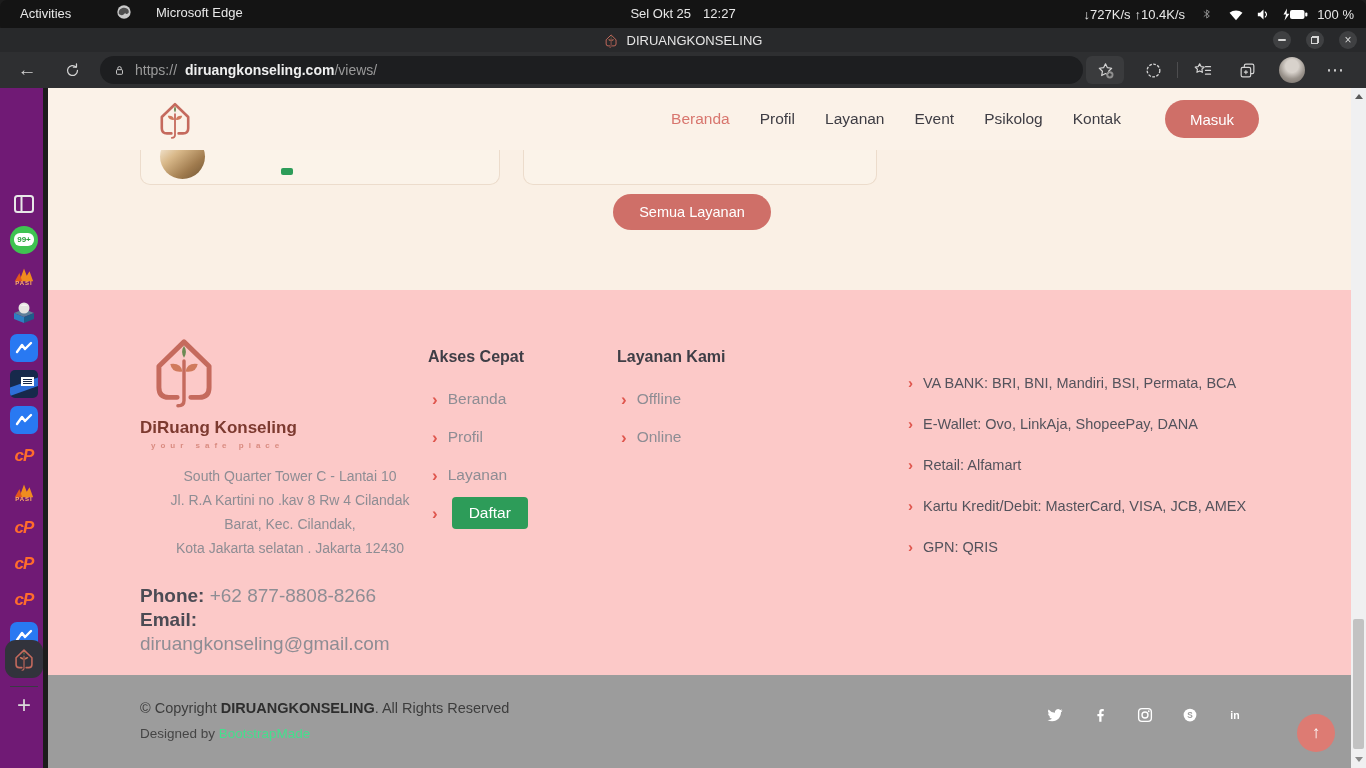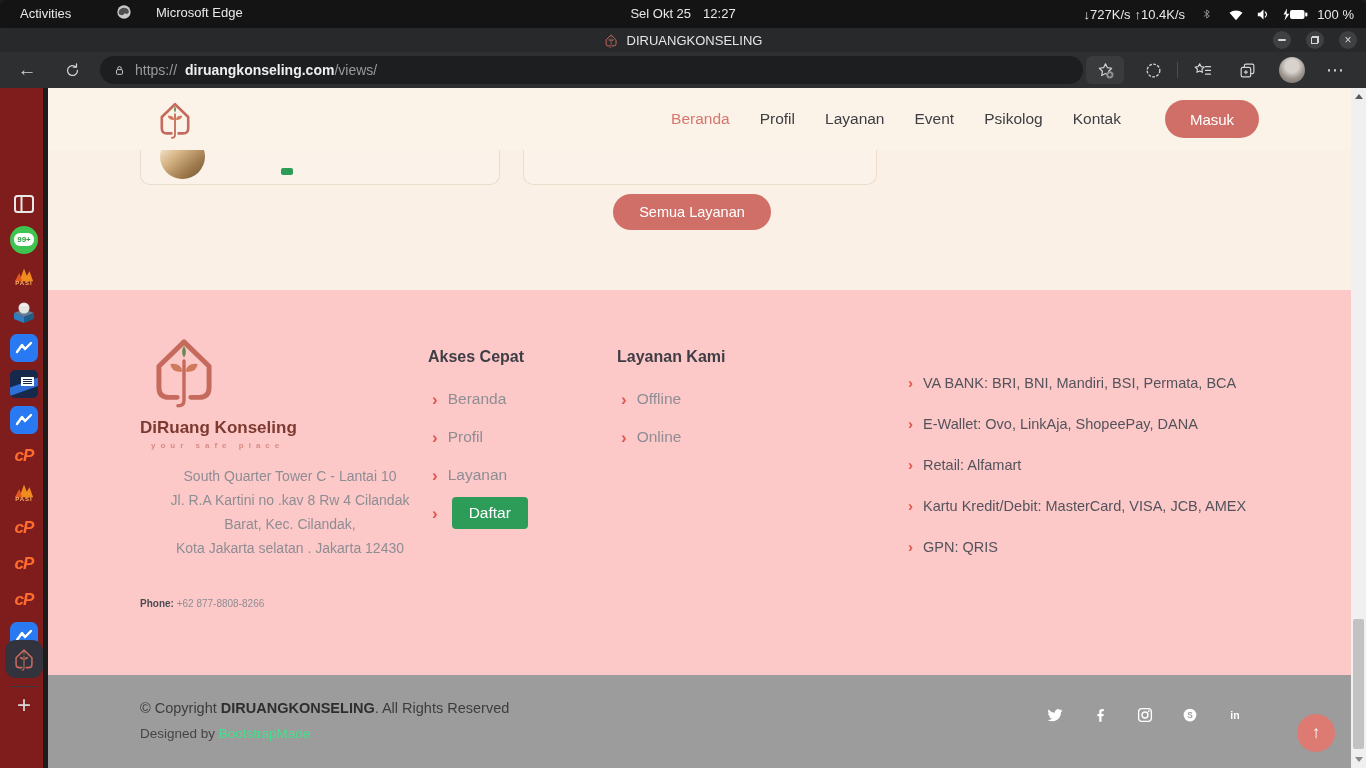--- a/index.html
+++ b/index.html
@@ -29,21 +29,21 @@
   .toolbar { position:absolute; top:52px; left:0; width:1366px; height:36px; background:#2e2f31; }
   .tb-ico { position:absolute; top:0; height:36px; display:flex; align-items:center; justify-content:center; color:#d4d4d4; cursor:pointer; }
   .urlbar { position:absolute; left:100px; top:4px; width:983px; height:28px; border-radius:14px; background:#1d1e20; display:flex; align-items:center; padding-left:13px; gap:9px; font-size:14px; }
   .url-scheme,.url-path { color:#9a9a9a; }
   .url-host { color:#efefef; font-weight:600;margin-left:8px; }
   .favadd-box { position:absolute; left:1086px; top:4px; width:38px; height:28px; background:#3a3b3d; border-radius:6px; display:flex; align-items:center; justify-content:center; cursor:pointer; }
   .tb-divider { position:absolute; left:1177px; top:10px; width:1px; height:16px; background:#4d4d4f; }
   .tb-avatar { position:absolute; left:1279px; top:5px; width:26px; height:26px; border-radius:50%; background:radial-gradient(circle at 50% 35%, #d8d2cc 0 30%, #9a938c 60%, #6f6862 100%); cursor:pointer; }
 
   
-  .dock { position:absolute; left:0; top:88px; width:43px; height:680px; background:#7f1d1d; }
+  .dock { position:absolute; left:0; top:88px; width:43px; height:680px; background:#701a75; }
   .dock-item { position:absolute; left:8px; width:32px; height:32px; display:flex; align-items:center; justify-content:center; cursor:pointer; }
   .dock-active { position:absolute; left:5px; top:552px; width:38px; height:38px; background:#32333c; border-radius:11px; display:flex; align-items:center; justify-content:center; cursor:pointer; }
   .dock-divider { position:absolute; left:10px; top:598px; width:28px; height:1px; background:#3a3a44; }
   .dock-plus { position:absolute; left:8px; top:602px; width:32px; height:30px; color:#dadada; font-size:24px; font-weight:300; display:flex; align-items:center; justify-content:center; cursor:pointer; }
   .wa-icon { position:relative; width:28px; height:28px; border-radius:50%; background:#3fc351; }
   .wa-bubble { position:absolute; left:4px; top:7px; width:20px; height:13px; background:#fff; border-radius:6px; display:flex; align-items:center; justify-content:center; }
   .wa-badge { font-size:8px; font-weight:bold; color:#2a9e3a; }
   .pasi-icon { display:flex; flex-direction:column; align-items:center; }
   .pasi-label { font-size:6px; font-weight:bold; color:#ffb067; letter-spacing:1px; margin-top:-2px; }
   .cp-icon { font-size:17px; font-weight:800; font-style:italic; color:#ff6c2c; letter-spacing:-1px; }
@@ -68,21 +68,21 @@
   .psy-avatar { position:absolute; left:112px; top:46px; width:45px; height:45px; border-radius:50%; z-index:2; background:linear-gradient(140deg,#f4e7d3 15%,#d9b98a 40%,#a07b4e 72%,#6f5433 100%); }
   .green-mark { position:absolute; left:233px; top:80px; width:12px; height:7px; background:#2d9c59; border-radius:2px; z-index:2; }
   .btn-services { position:absolute; left:565px; top:106px; width:158px; height:36px; border-radius:18px; background:#cf6f68; color:#fff; font-size:14.5px; display:flex; align-items:center; justify-content:center; z-index:2; cursor:pointer; border:none; }
 
   
   .footerp { position:absolute; top:202px; left:0; right:0; height:385px; background:#fcc9c8; }
   .fcol1 { position:absolute; left:92px; top:42px; width:300px; }
   .fbrand { font-size:17px; font-weight:bold; color:#7d3a30; margin-top:6px; }
   .ftag { font-size:8px; font-weight:bold; letter-spacing:5px; color:#d98b80; margin:3px 0 0 11px; }
   .faddr { margin-top:14px; font-size:14px; color:#8e8d94; line-height:24px;text-align:center; }
-  .fcontact { margin-top:32px; font-size:10px; line-height:24px; }
+  .fcontact { margin-top:24px; font-size:19px; line-height:24px; }
   .fcontact b { color:#4c4b54; }
   .fcontact span.val { color:#8e8d94; }
   .fhead { font-size:16px; font-weight:bold; color:#3f3e46; }
   .fcol2 { position:absolute; left:380px; top:58px; }
   .fcol3 { position:absolute; left:569px; top:58px; }
   .fcol4 { position:absolute; left:854px; top:58px; width:400px; }
   .flist { list-style:none; margin-top:14px; }
   .flist li { height:38px; display:flex; align-items:center; gap:10px; padding-left:4px; }
   .fcol4 .flist li { height:41px; padding-left:6px; }
   .chev { color:#df564e; font-weight:bold; font-size:17px; line-height:1; }
@@ -365,20 +365,21 @@
         <div class="fbrand">DiRuang Konseling</div>
         <div class="ftag">your safe place</div>
         <div class="faddr">
           <div>South Quarter Tower C - Lantai 10</div>
           <div>Jl. R.A Kartini no .kav 8 Rw 4 Cilandak</div>
           <div>Barat, Kec. Cilandak,</div>
           <div>Kota Jakarta selatan . Jakarta 12430</div>
         </div>
         <div class="fcontact">
           <div><b>Phone:</b> <span class="val">+62 877-8808-8266</span></div>
+          <div><b>Email:</b> <span class="val">diruangkonseling@gmail.com</span></div>
         </div>
       </div>
 
       <div class="fcol2">
         <div class="fhead">Akses Cepat</div>
         <ul class="flist">
           <li>
               <span class="chev">›</span>
               <a class="flink">Beranda</a>
             </li>

